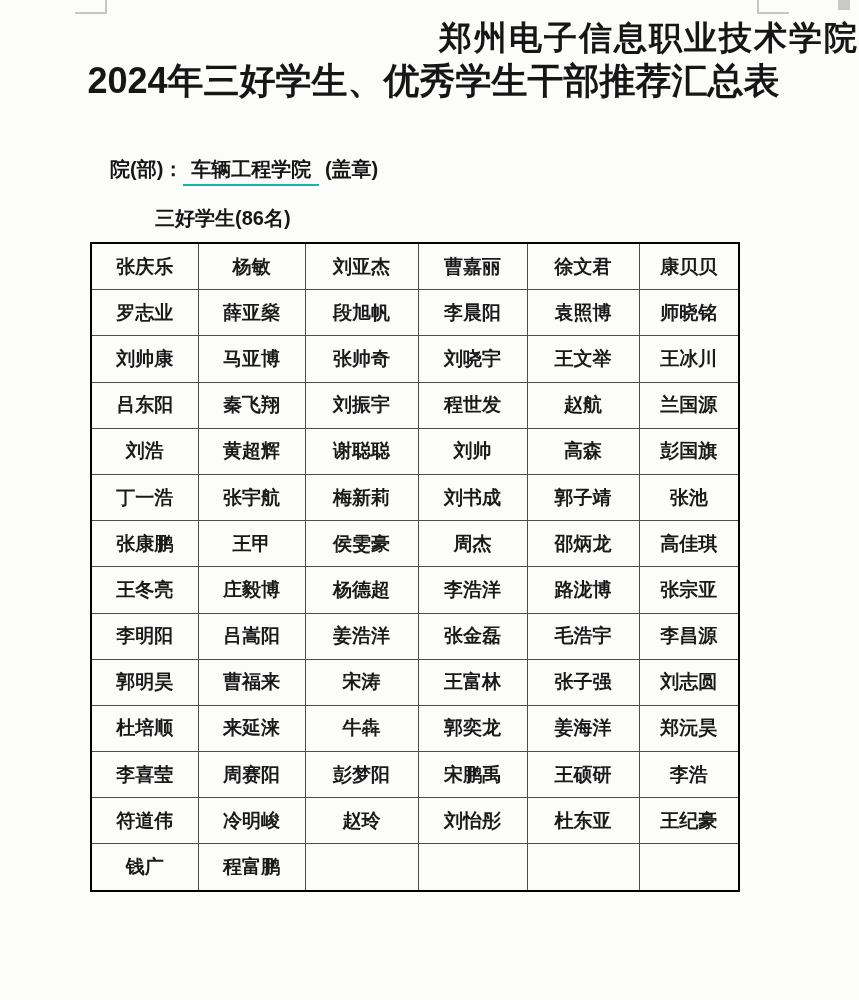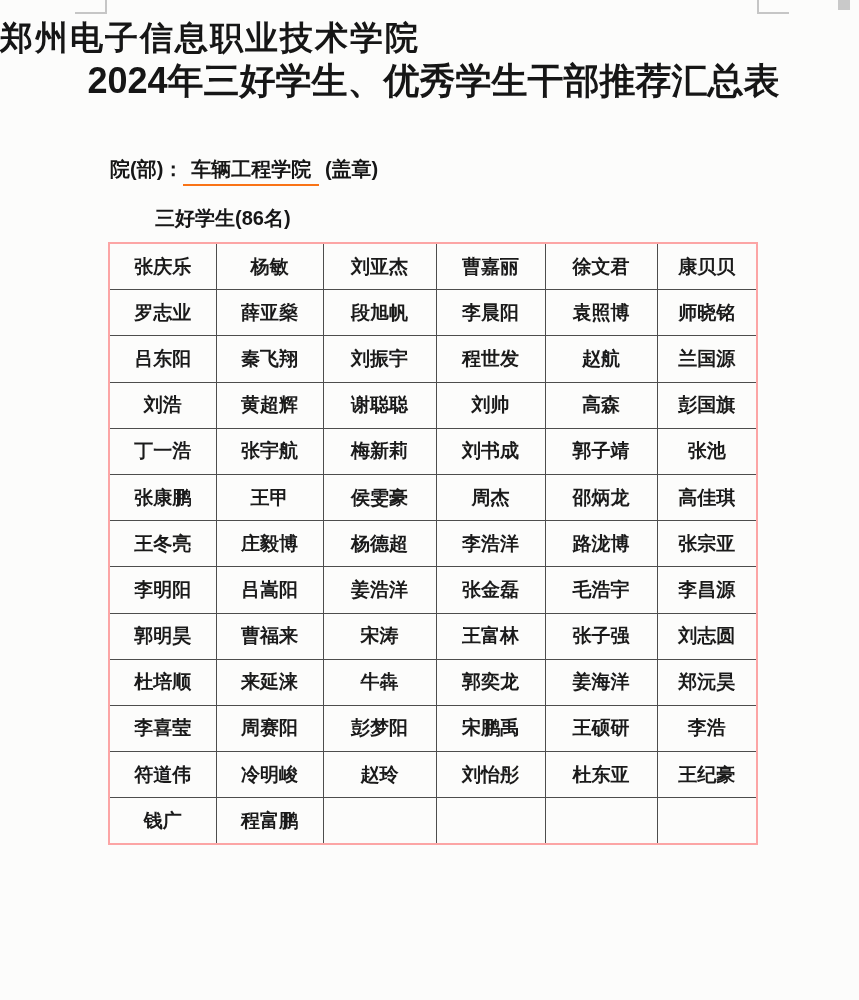--- a/index.html
+++ b/index.html
@@ -10,21 +10,21 @@
     margin: 0 auto;
     background: #fcfcfb;
     font-family: "Liberation Sans", sans-serif;
     color: #161616;
     overflow: hidden;
   }
   .title-line1 {
     position: absolute;
     top: 17px; left: 0;
     width: 859px;
-    text-align: left;
+    text-align: right;
     font-size: 33px;
     line-height: 42px;
     font-weight: 700;
     letter-spacing: 2px;
     margin: 0;
   }
   .title-line2 {
     position: absolute;
     top: 58px; left: 4px;
     width: 859px;
@@ -39,36 +39,36 @@
     position: absolute;
     top: 155px; left: 110px;
     font-size: 20px;
     line-height: 28px;
     font-weight: 700;
     white-space: nowrap;
   }
   .dept-underlined {
     display: inline-block;
     padding: 0 8px 1px 8px;
-    border-bottom: 2px solid #f97316;
+    border-bottom: 2px solid #14b8a6;
   }
   .section-heading {
     position: absolute;
     top: 204px; left: 110px;
     font-size: 20px;
     line-height: 28px;
     font-weight: 700;
     margin-left: 45px;
   }
   table.students {
     position: absolute;
-    top: 242px; left: 108px;
+    top: 242px; left: 90px;
     border-collapse: collapse;
     table-layout: fixed;
-    border: 2px solid #fca5a5;
+    border: 2px solid #000000;
   }
   table.students td {
     border: 1.5px solid #4d4d4d;
     height: 45.2px;
     text-align: center;
     vertical-align: middle;
     font-size: 19px;
     font-weight: 700;
     color: #1a1a1a;
     padding: 0;
@@ -132,20 +132,28 @@
         </tr>
       <tr>
           <td>罗志业</td>
           <td>薛亚燊</td>
           <td>段旭帆</td>
           <td>李晨阳</td>
           <td>袁照博</td>
           <td>师晓铭</td>
         </tr>
       <tr>
+          <td>刘帅康</td>
+          <td>马亚博</td>
+          <td>张帅奇</td>
+          <td>刘哓宇</td>
+          <td>王文举</td>
+          <td>王冰川</td>
+        </tr>
+      <tr>
           <td>吕东阳</td>
           <td>秦飞翔</td>
           <td>刘振宇</td>
           <td>程世发</td>
           <td>赵航</td>
           <td>兰国源</td>
         </tr>
       <tr>
           <td>刘浩</td>
           <td>黄超辉</td>

